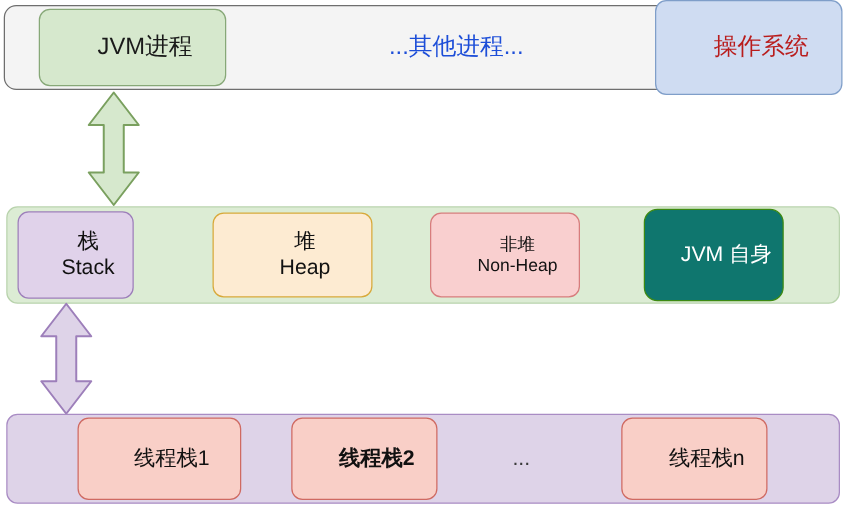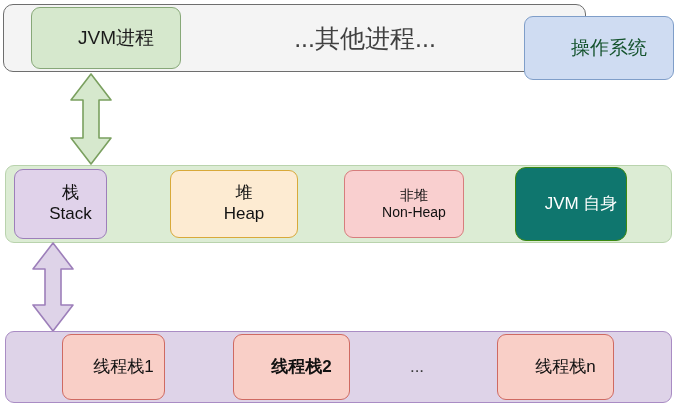--- a/index.html
+++ b/index.html
@@ -54,32 +54,32 @@
     font-size: 19px;
     color: #1a1a1a;
   }
   .other-process {
     left: 185px;
     top: 7px;
     width: 340px;
     height: 62px;
     background: transparent;
     border: none;
-    font-size: 25px;
-    color: #404040;
+    font-size: 19px;
+    color: #1d4ed8;
   }
   .os-box {
     left: 524px;
-    top: 16px;
+    top: 0;
     width: 150px;
-    height: 64px;
+    height: 76px;
     background: #cfdcf2;
     border: 1.4px solid #7f9ec9;
     font-size: 19px;
-    color: #14532d;
+    color: #b91c1c;
   }
 
   
   .row2-outer {
     left: 5px;
     top: 165px;
     width: 667px;
     height: 78px;
     background: #dcecd4;
     border: 1.2px solid #b9d3ad;
@@ -138,21 +138,21 @@
     border-radius: 9px;
   }
   .thread-box {
     top: 334px;
     height: 66px;
     background: #f9cfc7;
     border: 1.4px solid #cf6a62;
     font-size: 17px;
     color: #111111;
   }
-  .tb1 { left: 62px;  width: 103px; }
+  .tb1 { left: 62px;  width: 131px; }
   .tb2 { left: 233px; width: 117px; font-weight: bold; }
   .tb3 { left: 497px; width: 117px; }
 
   .thread-ellipsis {
     position: absolute;
     left: 382px;
     top: 334px;
     width: 70px;
     height: 66px;
     display: flex;

